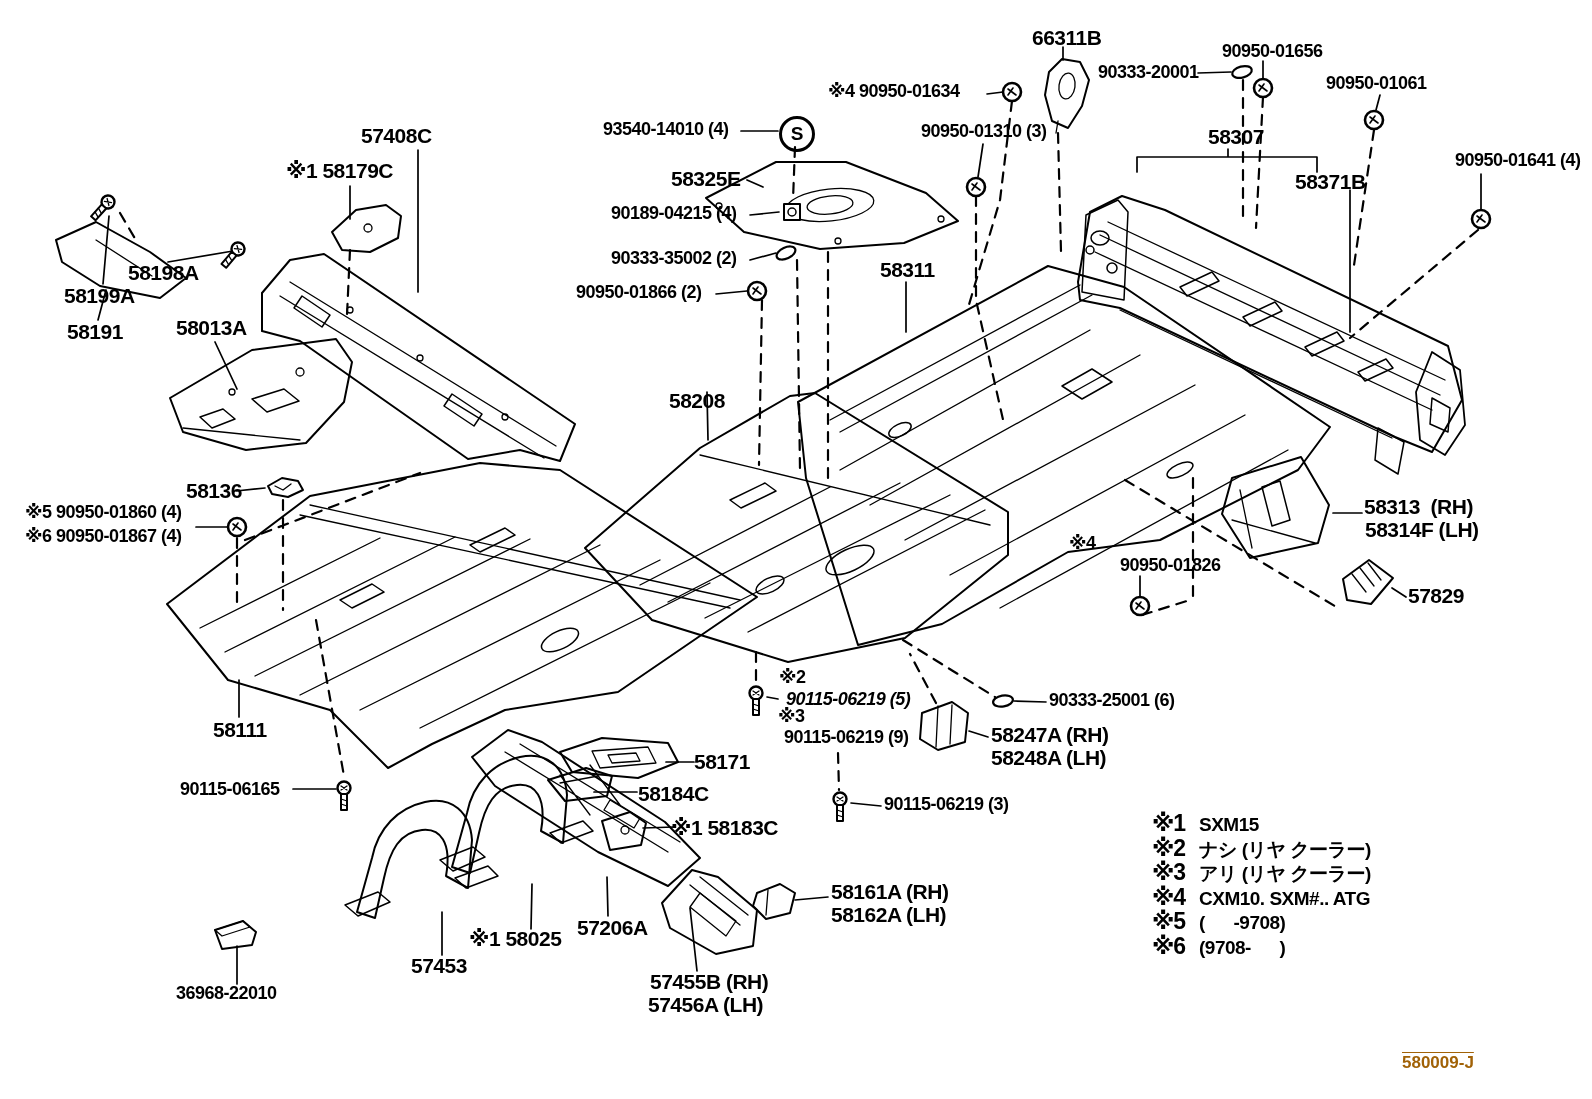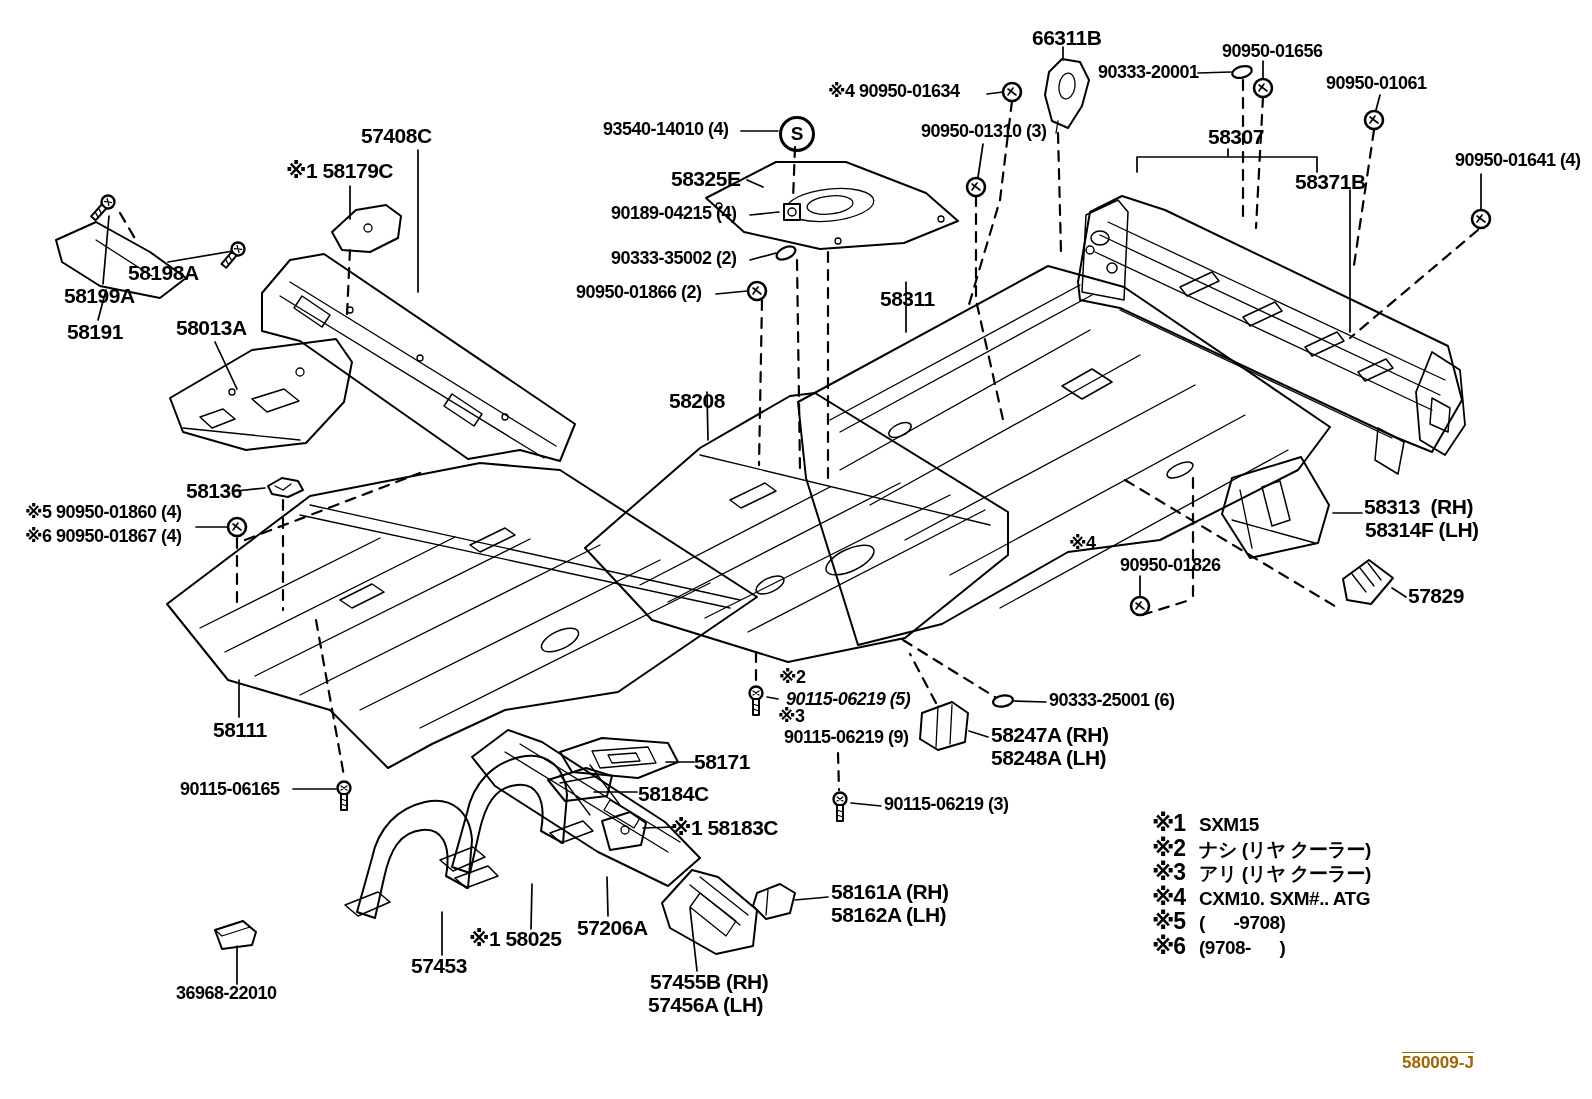--- a/index.html
+++ b/index.html
@@ -271,21 +271,21 @@
       <span class="label fastener" style="left: 921px; top: 122px;">90950-01310 (3)</span>
       <span class="label part" style="left: 1208px; top: 126px;">58307</span>
       <span class="label fastener" style="left: 1455px; top: 151px;">90950-01641 (4)</span>
       <span class="label part" style="left: 1295px; top: 162px; margin-top: 9px;">58371B</span>
       <span class="label part" style="left: 361px; top: 125px;">57408C</span>
       <span class="label part" style="left: 286px; top: 160px;">※1 58179C</span>
       <span class="label part" style="left: 671px; top: 168px;">58325E</span>
       <span class="label fastener" style="left: 611px; top: 204px;">90189-04215 (4)</span>
       <span class="label fastener" style="left: 611px; top: 249px;">90333-35002 (2)</span>
       <span class="label fastener" style="left: 576px; top: 283px;">90950-01866 (2)</span>
-      <span class="label part" style="left: 880px; top: 259px; margin-top: 29px;">58311</span>
+      <span class="label part" style="left: 880px; top: 259px;">58311</span>
       <span class="label part" style="left: 128px; top: 262px;">58198A</span>
       <span class="label part" style="left: 64px; top: 285px;">58199A</span>
       <span class="label part" style="left: 67px; top: 321px;">58191</span>
       <span class="label part" style="left: 176px; top: 317px;">58013A</span>
       <span class="label part" style="left: 669px; top: 369px; margin-top: 21px;">58208</span>
       <span class="label part" style="left: 186px; top: 480px;">58136</span>
       <span class="label fastener" style="left: 25px; top: 503px;">※5 90950-01860 (4)</span>
       <span class="label fastener" style="left: 25px; top: 527px;">※6 90950-01867 (4)</span>
       <span class="label part" style="left: 1364px; top: 496px;">58313  (RH)</span>
       <span class="label part" style="left: 1365px; top: 519px;">58314F (LH)</span>

